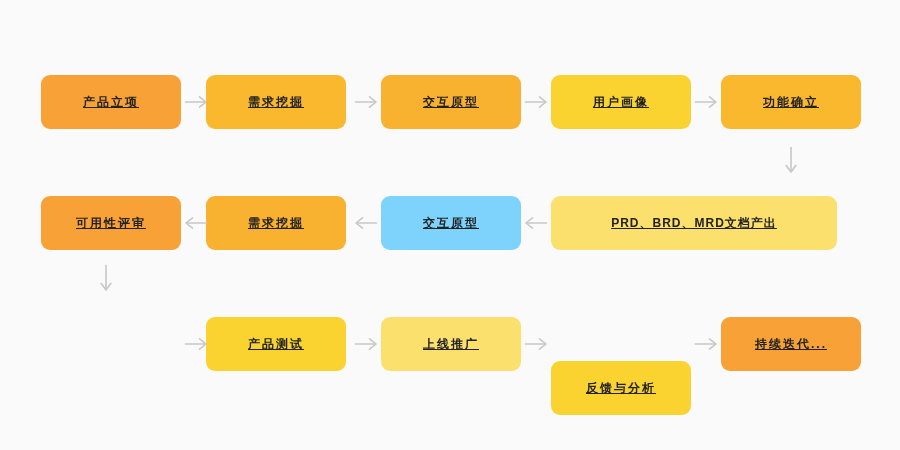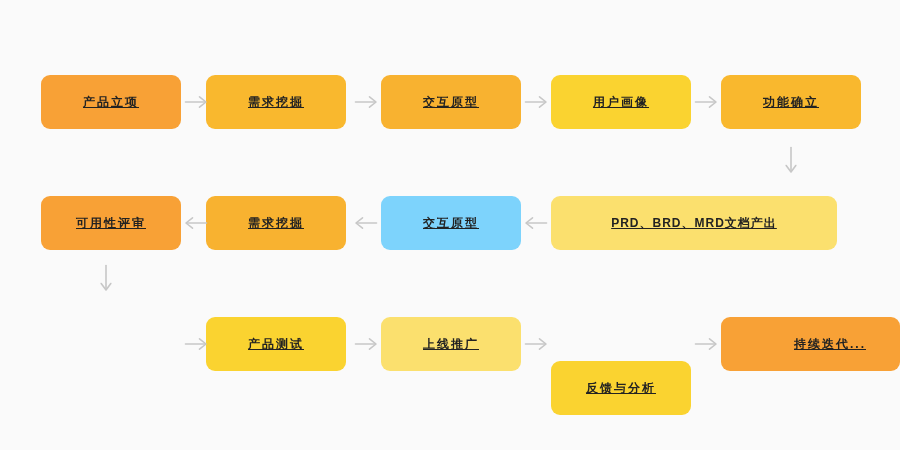--- a/index.html
+++ b/index.html
@@ -104,21 +104,21 @@
   <div class="v-arrow va2" style="color: rgb(199, 199, 199);">
       <svg width="12" height="28" viewBox="0 0 12 28" fill="none" stroke="currentColor" stroke-width="1.6" stroke-linecap="round" stroke-linejoin="round">
         <path d="M6 1.5 V25"></path>
         <path d="M1.2 19.5 L6 26 L10.8 19.5"></path>
       </svg>
     </div>
 
   <div class="node cx1 rt3" style="background-color: rgb(250, 211, 48);">产品测试</div>
   <div class="node cx2 rt3" style="background-color: rgb(251, 224, 110);">上线推广</div>
   <div class="node cx3 rt3" style="background-color: rgb(250, 211, 48); margin-top: 44px;">反馈与分析</div>
-  <div class="node cx4 rt3" style="background-color: rgb(248, 161, 54); padding-left: 39px;">持续迭代...</div>
+  <div class="node cx4 rt3" style="background-color: rgb(248, 161, 54);">持续迭代...</div>
 
   <div class="h-arrow gx0 ry3" style="color: rgb(199, 199, 199);">
       <svg width="24" height="14" viewBox="0 0 24 14" fill="none" stroke="currentColor" stroke-width="1.6" stroke-linecap="round" stroke-linejoin="round">
         <path d="M1.5 7 H21"></path>
         <path d="M15.5 1.8 L22 7 L15.5 12.2"></path>
       </svg>
     </div>
   <div class="h-arrow gx1 ry3" style="color: rgb(199, 199, 199);">
       <svg width="24" height="14" viewBox="0 0 24 14" fill="none" stroke="currentColor" stroke-width="1.6" stroke-linecap="round" stroke-linejoin="round">
         <path d="M1.5 7 H21"></path>

